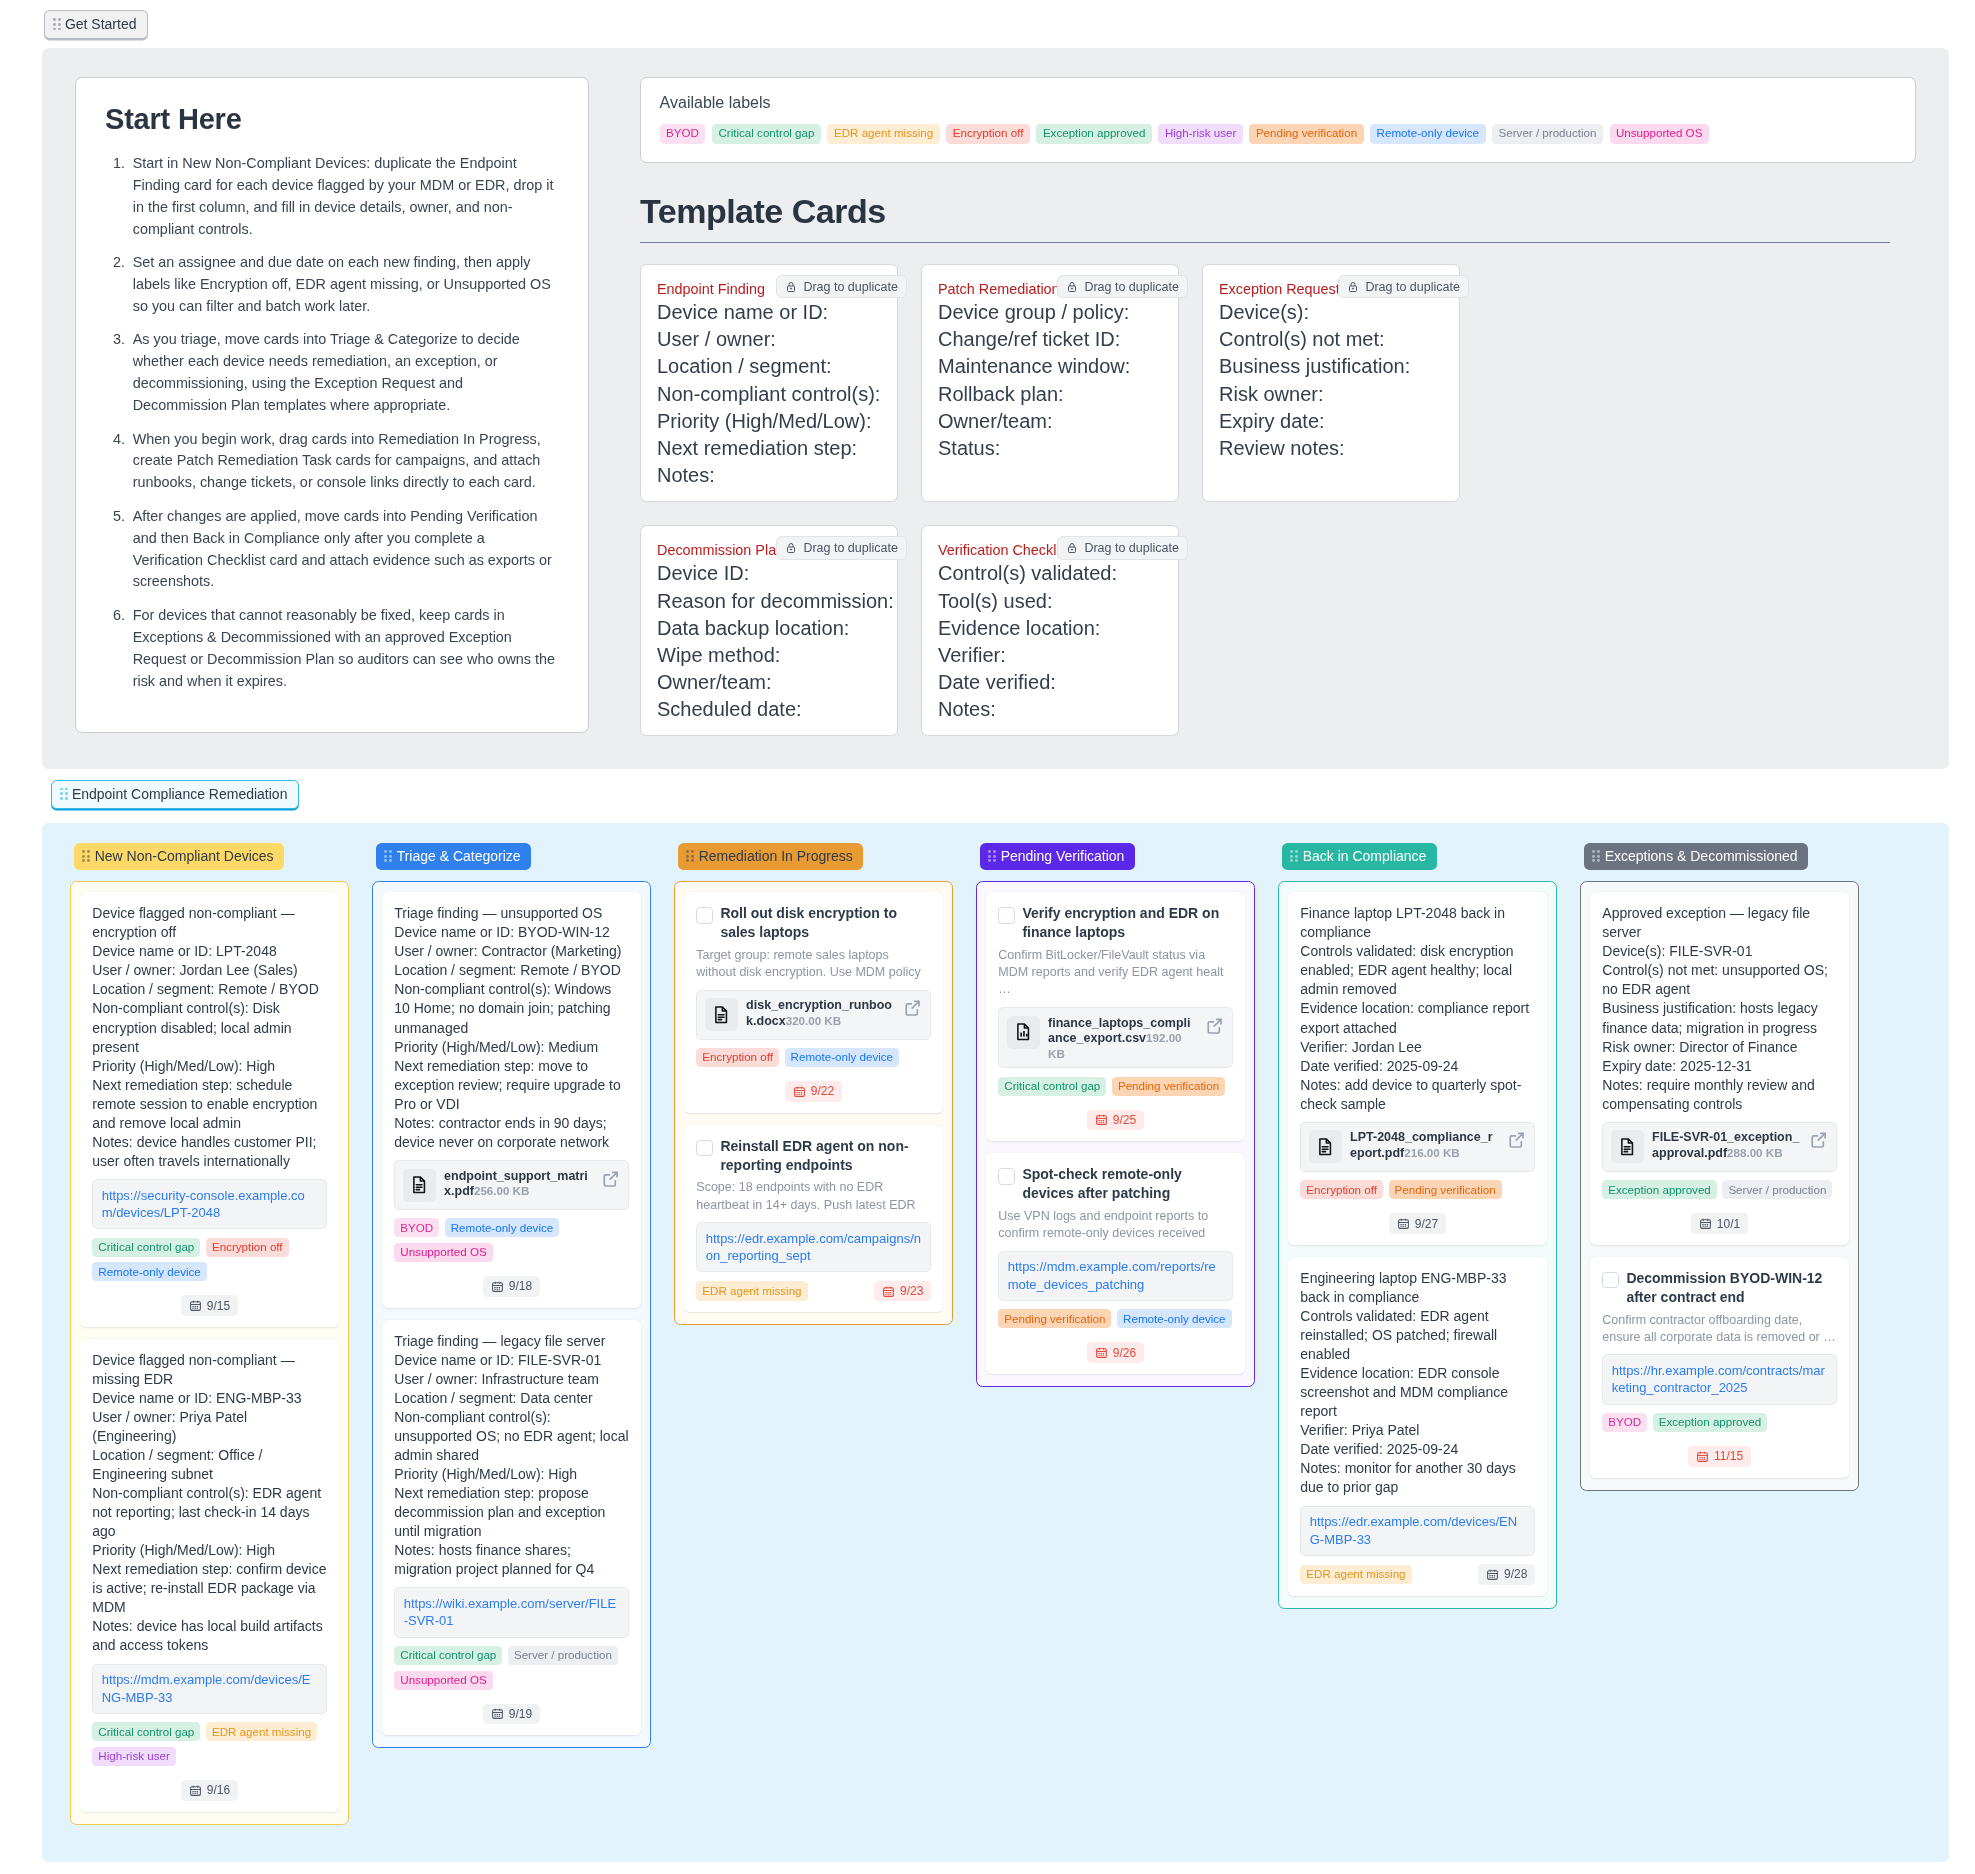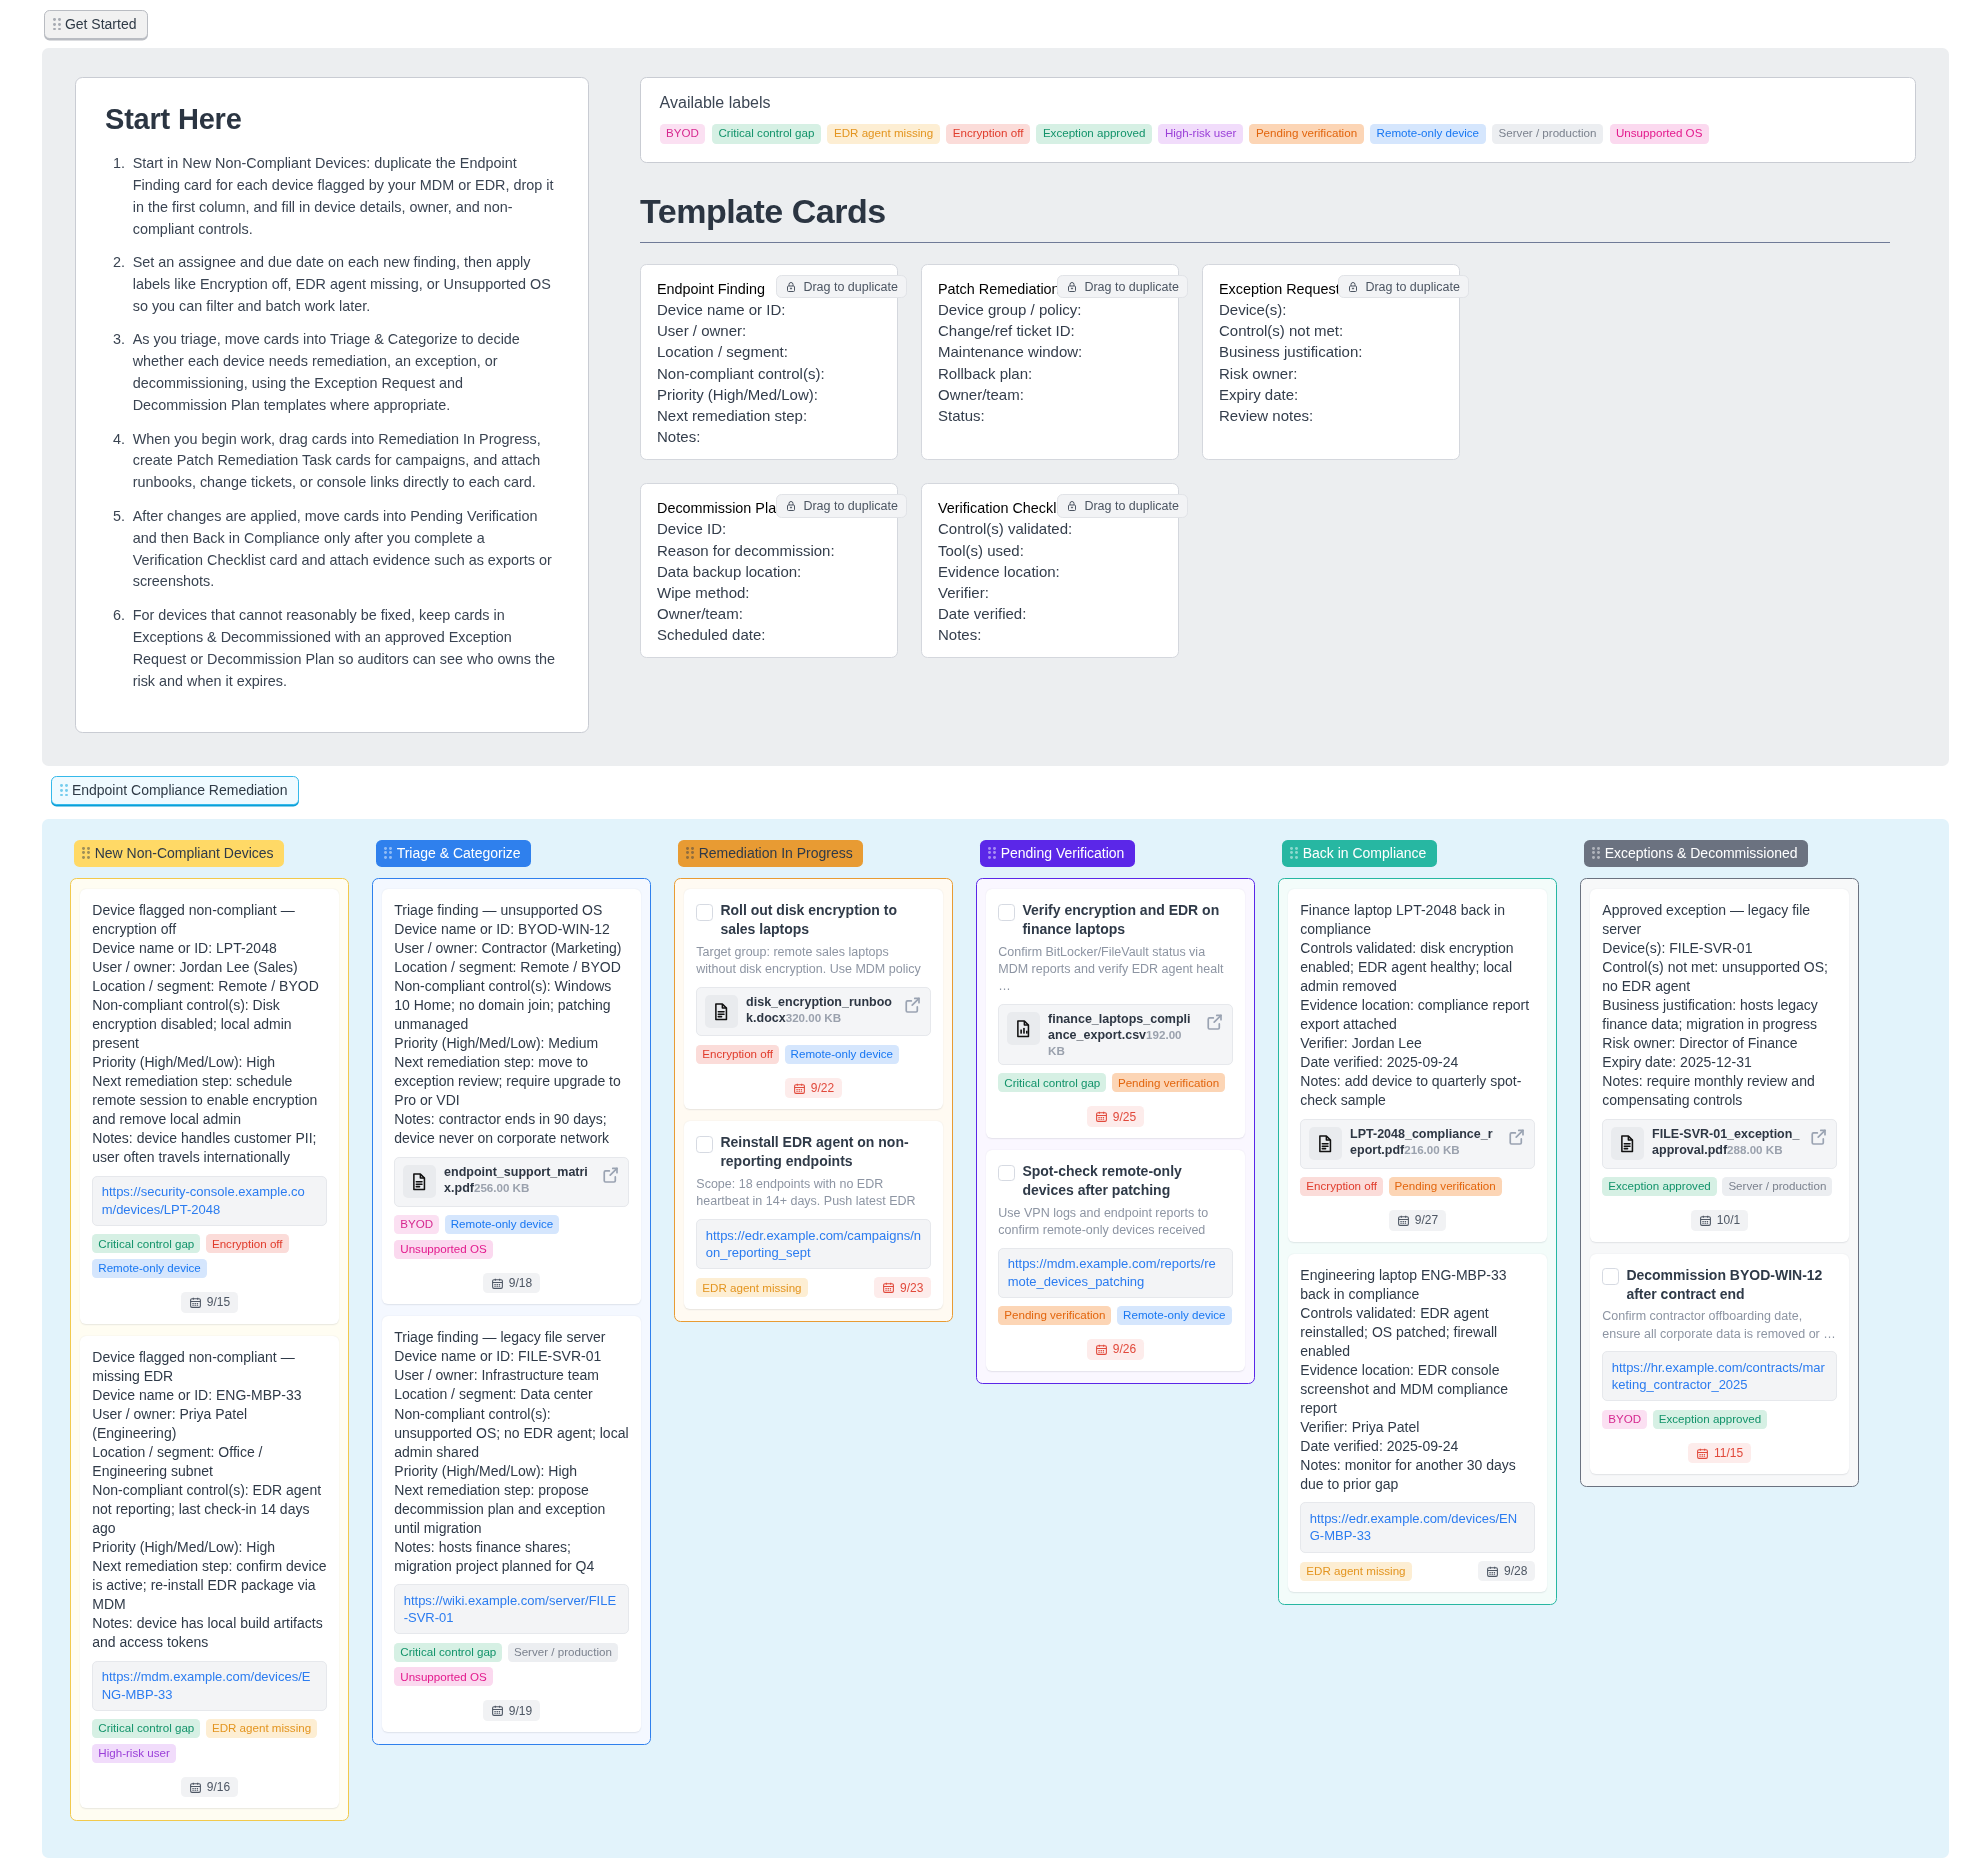--- a/index.html
+++ b/index.html
@@ -125,26 +125,26 @@
   .tpl-card {
     width: 258px;
     background: #fff;
     border: 0.9px solid #d4d7dd;
     border-radius: 6.5px;
     padding: 16px 16px 14px 16px;
     position: relative;
   }
   .tpl-card .tpl-name {
     font-size: 14.4px;
-    color: #000000;
+    color: #b91c1c;
     white-space: nowrap;
     overflow: hidden;
   }
   .tpl-card .tpl-field {
-    font-size: 15px;
+    font-size: 20px;
     color: #333d4b;
     margin-top: 4.2px;
     white-space: nowrap;
   }
   .drag-dup {
     position: absolute;
     top: 10.2px;
     left: 135px;
     display: inline-flex;
     align-items: center;

